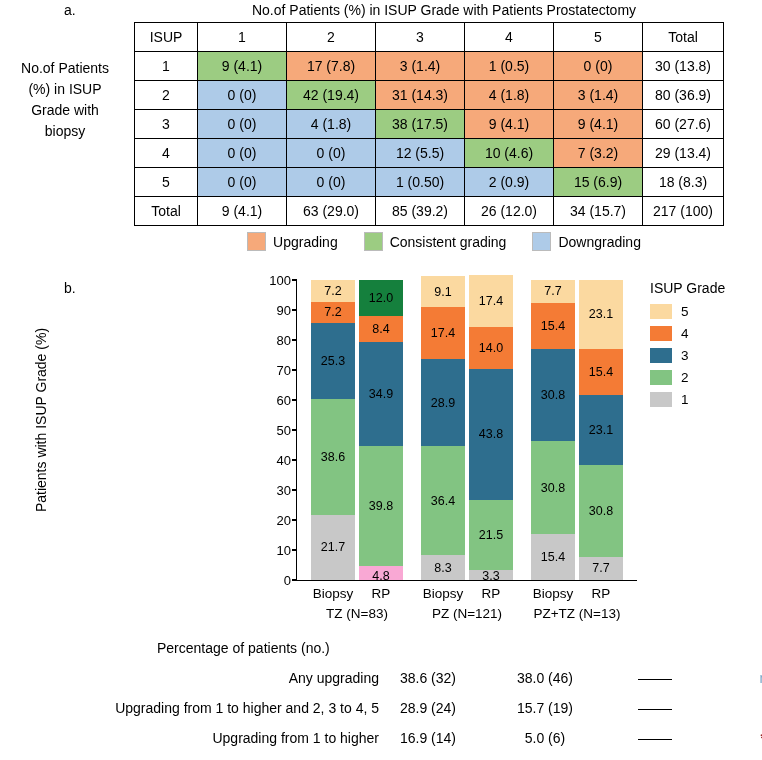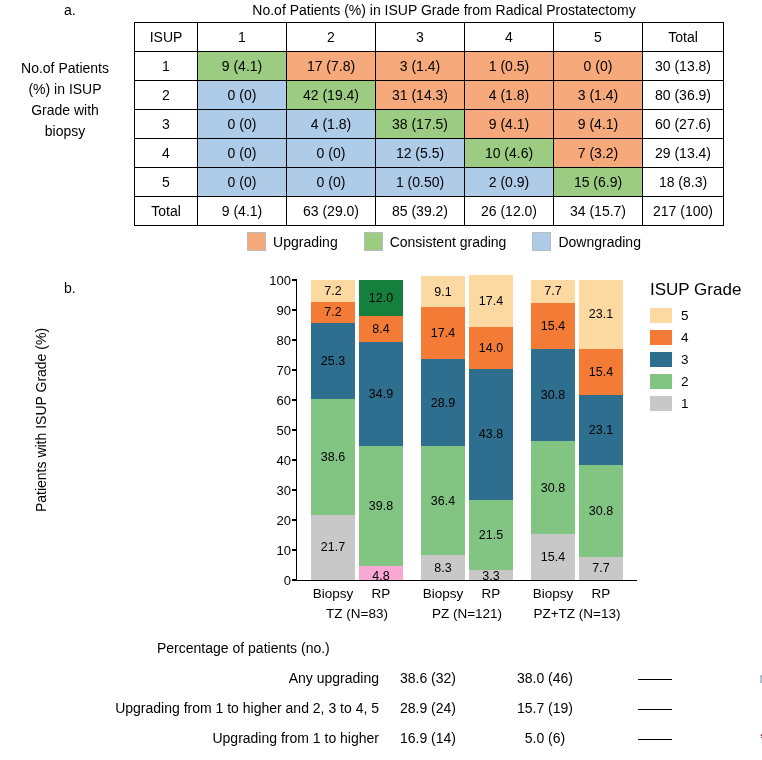--- a/index.html
+++ b/index.html
@@ -50,41 +50,41 @@
   .ytickmark{position:absolute;right:100%;width:5px;height:1.6px;background:#000;}
   .bar{position:absolute;bottom:0;width:44px;}
   .seg{width:100%;position:relative;}
   .seg span{
     position:absolute;left:50%;top:50%;transform:translate(-50%,-50%);
     font-size:12.5px;color:#000;white-space:nowrap;
   }
   .xtick{position:absolute;top:300px;width:60px;text-align:center;font-size:13.5px;}
   .grouplbl{position:absolute;top:322px;text-align:center;font-size:13.5px;}
   #legend-b{position:absolute;left:650px;top:18px;font-size:13.5px;}
-  #legend-b .ttl{margin-bottom:8px;font-size:17px;}
+  #legend-b .ttl{margin-bottom:8px;font-size:14px;}
   #legend-b .item{display:flex;align-items:center;gap:9px;margin-bottom:7px;}
   #legend-b .sw{width:22px;height:15px;}
   
   #panel-c{position:absolute;left:0;top:640px;width:762px;height:120px;font-size:14px;padding-left:47px;}
   .crow{position:absolute;width:762px;height:28px;}
   .clabel{position:absolute;right:430px;text-align:right;white-space:nowrap;}
   .cv1{position:absolute;left:333px;width:96px;text-align:center;}
   .cv2{position:absolute;left:450px;width:96px;text-align:center;}
   .cv3{position:absolute;left:560px;width:96px;text-align:center;}
   .cv4{position:absolute;left:690px;width:60px;text-align:center;}
   .dash{display:inline-block;width:34px;height:1.6px;background:#000;vertical-align:middle;}
   .ns{color:#7aa7c7;}
   .star{color:#8b0000;font-weight:bold;letter-spacing:1px;}
 </style>
 </head>
 <body>
 
 <div id="panel-a">
   <div id="label-a">a.</div>
-  <div id="title-a">No.of Patients (%) in ISUP Grade from Radical Prostatectomy</div>
+  <div id="title-a">No.of Patients (%) in ISUP Grade with Patients Prostatectomy</div>
   <div id="row-label">No.of Patients (%) in ISUP Grade with biopsy</div>
   <table class="grade">
     <tbody id="grade-body">
         <tr>
           <td class="hdr">ISUP</td>
           <td class="c">1</td>
           <td class="c">2</td>
           <td class="c">3</td>
           <td class="c">4</td>
           <td class="c">5</td>

